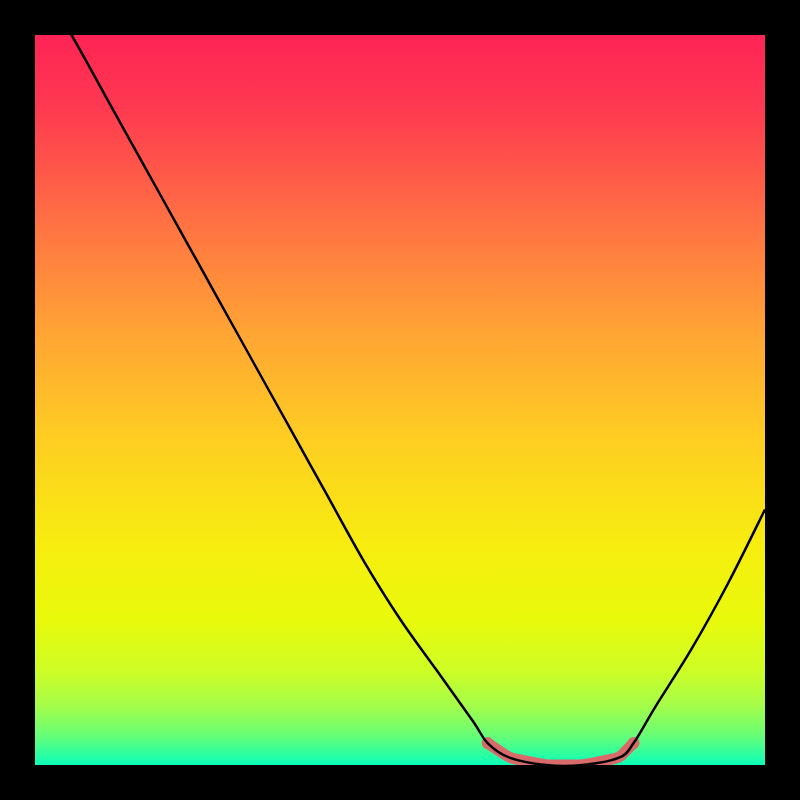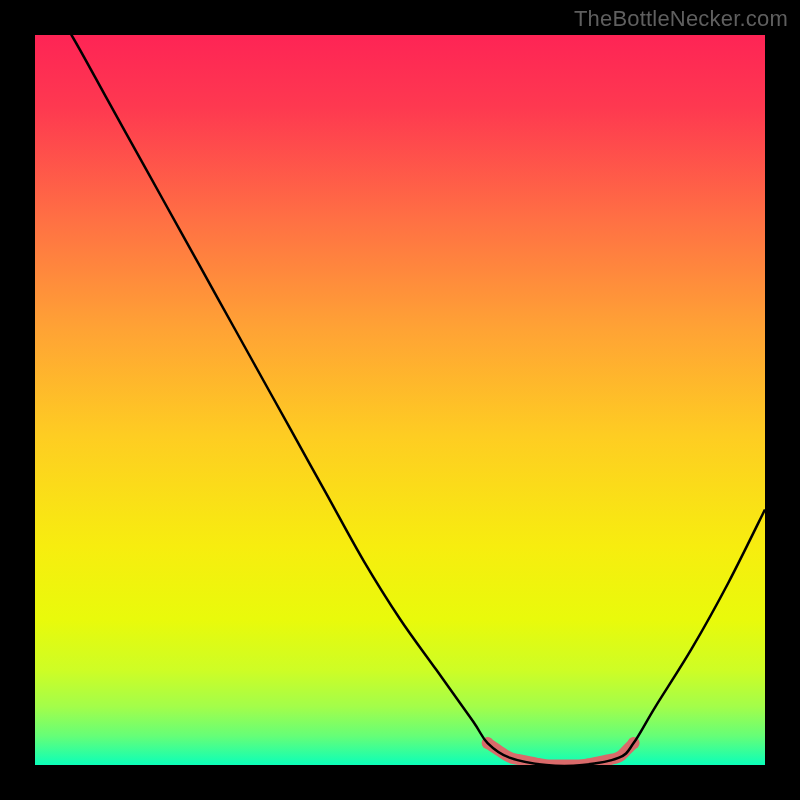--- a/index.html
+++ b/index.html
@@ -86,15 +86,14 @@
       <circle id="marker-dot-a" r="6" cx="452.6" cy="708.1" fill="#d96a6a"></circle>
       <circle id="marker-dot-b" r="6" cx="598.5999999999999" cy="708.1" fill="#d96a6a"></circle>
     </svg>
 
     <svg class="curve" width="730" height="730" viewBox="0 0 730 730">
       <path id="curve-path" d="M 0 -58.40000000000009 C 6.08 -48.67, 24.33 -20.68, 36.50 0.00 C 48.67 20.68, 60.83 43.80, 73.00 65.70 C 85.17 87.60, 97.33 109.50, 109.50 131.40 C 121.67 153.30, 133.83 175.20, 146.00 197.10 C 158.17 219.00, 170.33 240.90, 182.50 262.80 C 194.67 284.70, 206.83 306.60, 219.00 328.50 C 231.17 350.40, 243.33 372.30, 255.50 394.20 C 267.67 416.10, 279.83 438.00, 292.00 459.90 C 304.17 481.80, 316.33 504.92, 328.50 525.60 C 340.67 546.28, 352.83 565.75, 365.00 584.00 C 377.17 602.25, 389.33 618.07, 401.50 635.10 C 413.67 652.13, 429.48 674.03, 438.00 686.20 C 446.52 698.37, 446.52 702.02, 452.60 708.10 C 458.68 714.18, 464.77 719.05, 474.50 722.70 C 484.23 726.35, 498.83 728.78, 511.00 730.00 C 523.17 731.22, 535.33 731.22, 547.50 730.00 C 559.67 728.78, 575.48 726.35, 584.00 722.70 C 592.52 719.05, 592.52 716.62, 598.60 708.10 C 604.68 699.58, 610.77 687.42, 620.50 671.60 C 630.23 655.78, 644.83 633.88, 657.00 613.20 C 669.17 592.52, 681.33 570.62, 693.50 547.50 C 705.67 524.38, 723.92 486.67, 730.00 474.50" fill="none" stroke-width="2.5" stroke="#000000"></path>
     </svg>
 
   </div>
 
-  <div class="attribution">TheBottleNecker.com</div>
 
 </div>
 
 </body></html>

